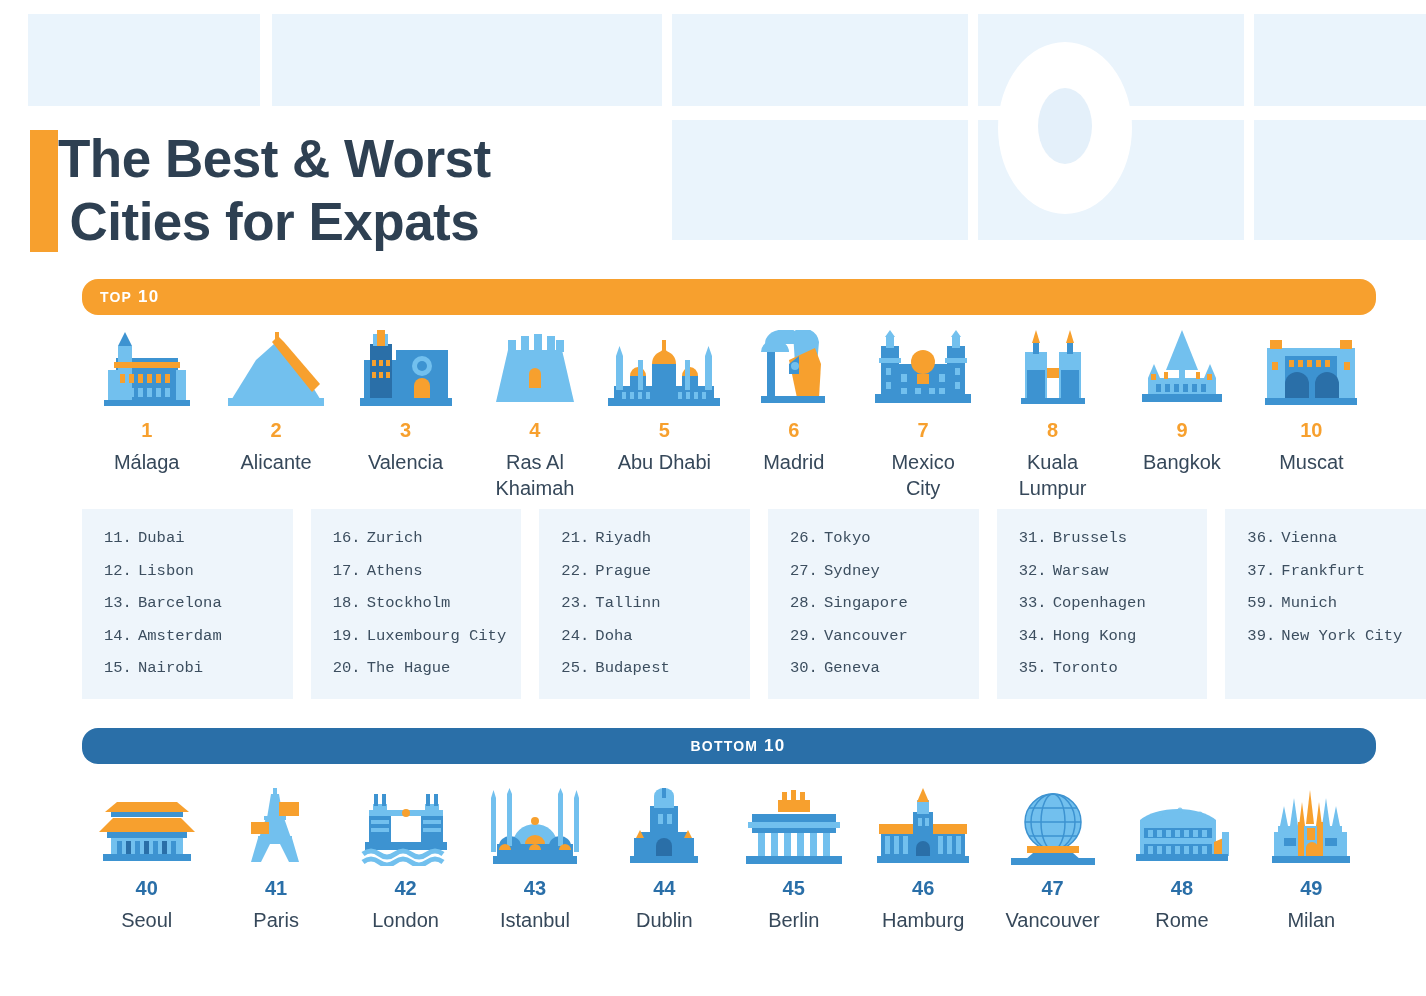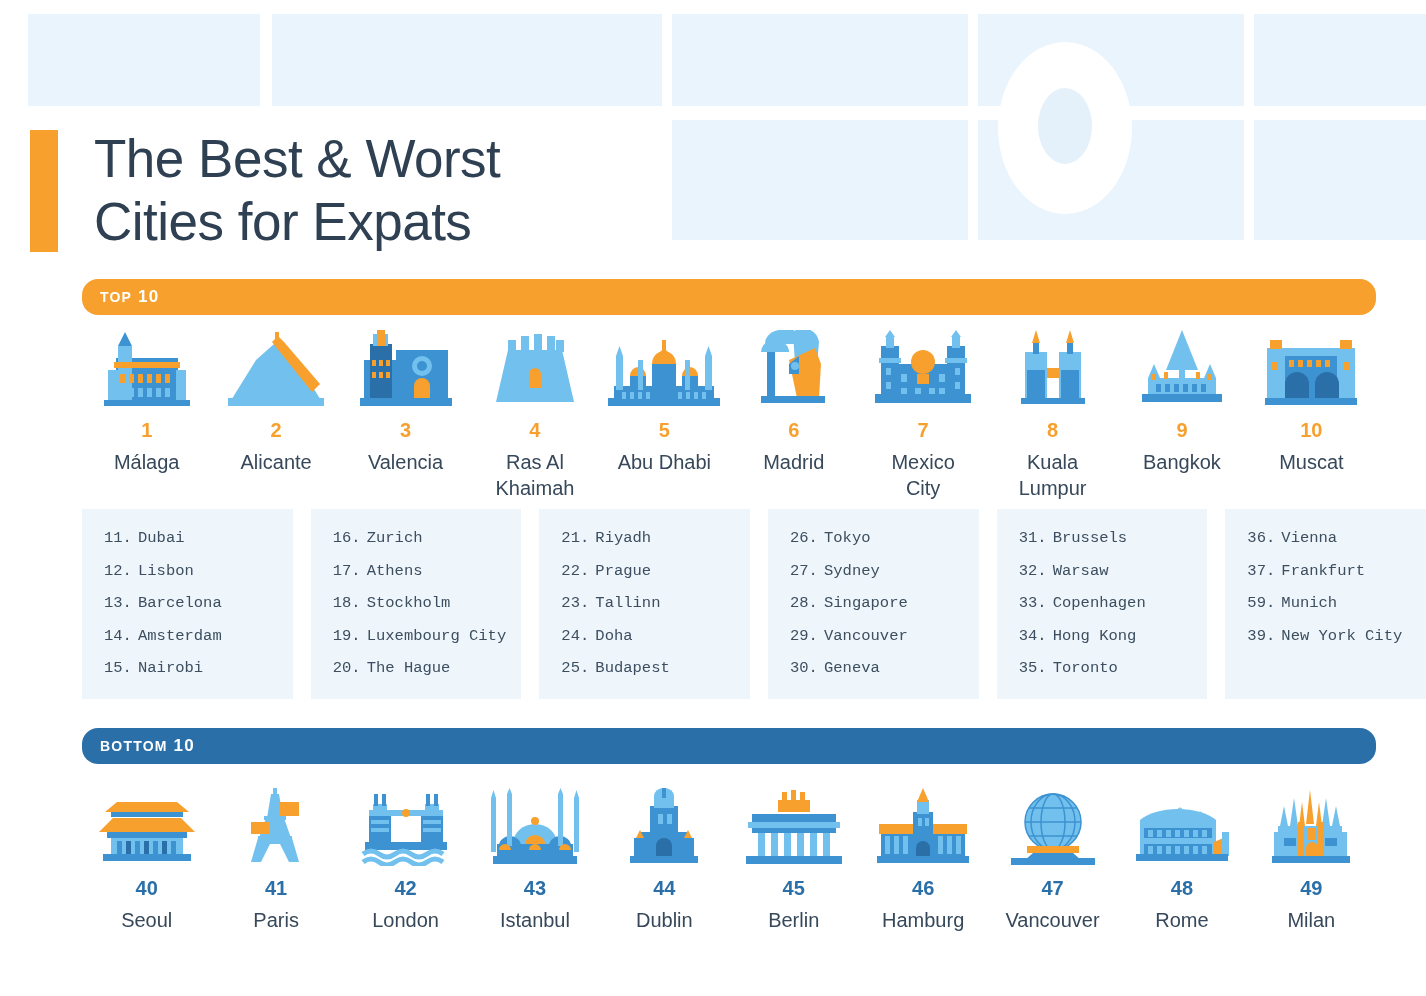--- a/index.html
+++ b/index.html
@@ -55,43 +55,43 @@
     align-items: flex-start;
   }
   #title-accent {
     width: 28px;
     height: 122px;
     background: #F7A02E;
     flex: 0 0 auto;
     margin-top: 2px;
   }
   #title-text {
-    margin-left: 36px;
     color: #2E4052;
     font-size: 53px;
     line-height: 1.18;
-    font-weight: 400;
+    font-weight: 700;
     letter-spacing: -0.5px;
     white-space: pre-line;
+    text-align: center;
   }
 
   
   .section-bar {
     position: absolute;
     left: 82px;
     width: 1294px;
     height: 36px;
     display: flex;
     align-items: center;
     box-sizing: border-box;
     padding-left: 18px;
     border-radius: 16px;
   }
   #top-bar   { top: 279px; background: #F7A02E; }
-  #bottom-bar{ top: 728px; background: #2A6FA8; }
+  #bottom-bar{ top: 728px; background: #2A6FA8; justify-content: center; }
   .section-bar-label {
     color: #ffffff;
     font-size: 17px;
     font-weight: 700;
     letter-spacing: 1.2px;
     text-transform: uppercase;
   }
   .section-bar-label .sb-word { font-size: 14px; }
 
   

